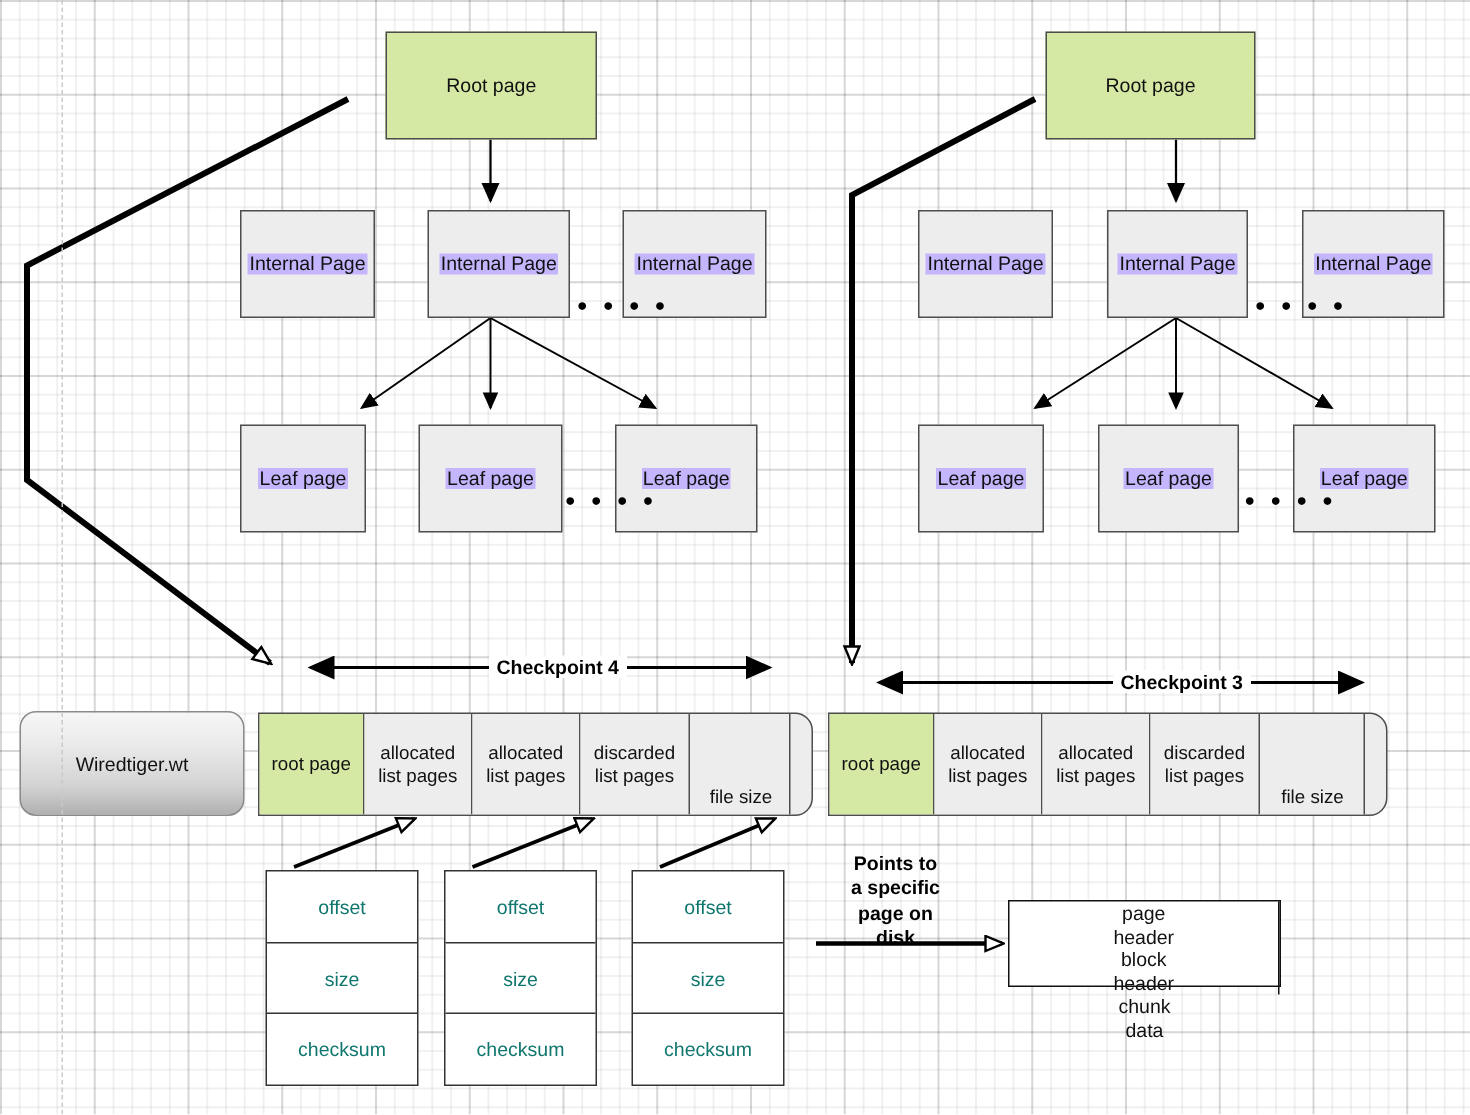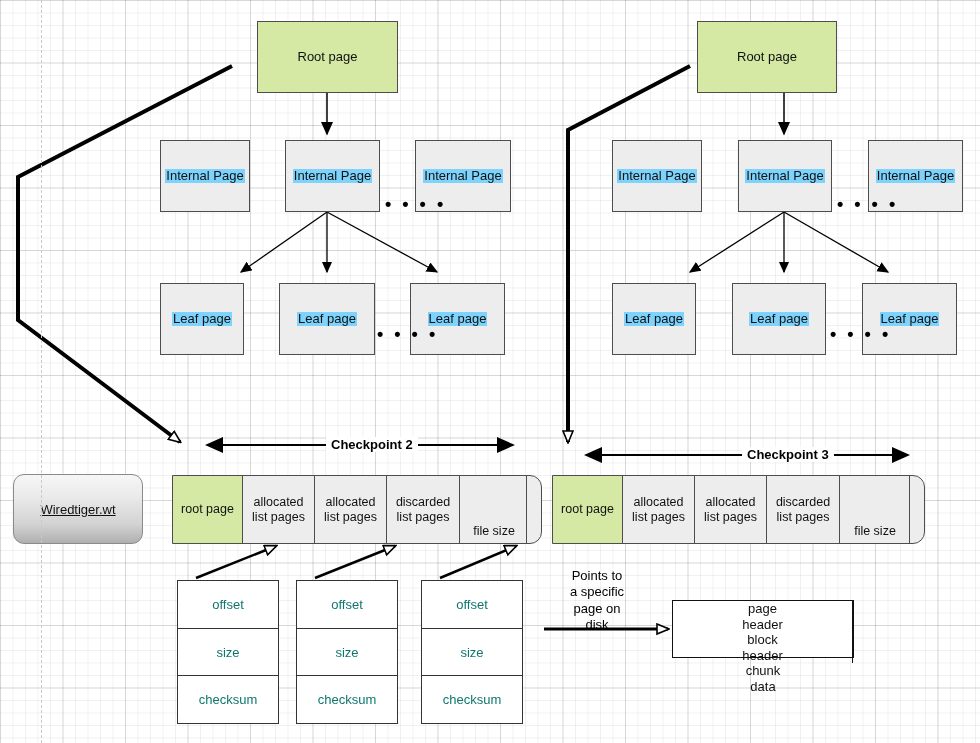--- a/index.html
+++ b/index.html
@@ -92,30 +92,30 @@
   .hdrbox .hcell:last-child{border-right:none;}
   .cklabel{
     position:absolute;
     font-size:13px;font-weight:bold;color:#000;
     background:#ffffff;
     padding:0 5px;
     white-space:nowrap;
   }
   .notelabel{
     position:absolute;
-    font-size:13px;font-weight:normal;color:#000;
+    font-size:13px;font-weight:bold;color:#000;
     text-align:center;line-height:1.25;
     white-space:pre-line;
   }
   .dots{
     position:absolute;
     font-size:18px;font-weight:bold;color:#000;
     letter-spacing:3px;line-height:1;
   }
-  .txtbg{background:#7dd3fc;padding:0 1px;}
+  .txtbg{background:#c4b5fd;padding:0 1px;}
 </style>
 </head>
 <body>
 
 <div id="canvas">
 
   <svg id="svg-layer" viewBox="0 0 980 743" width="980" height="743" xmlns="http://www.w3.org/2000/svg">
     <defs>
       <marker id="arrHead" markerWidth="10" markerHeight="10" refX="8" refY="4" orient="auto" markerUnits="strokeWidth">
         <path d="M0,0 L9,4 L0,8 z" fill="#000000"></path>
@@ -208,24 +208,24 @@
     <span class="txtbg">Leaf page</span>
   </div>
   <div class="node grey" style="left:732px;top:283px;width:94px;height:72px;">
     <span class="txtbg">Leaf page</span>
   </div>
   <div class="node grey" style="left:862px;top:283px;width:95px;height:72px;">
     <span class="txtbg">Leaf page</span>
   </div>
   <div class="dots" style="left:830px;top:325px;">• • • •</div>
 
-  <div class="cklabel" style="left:326px;top:437px;">Checkpoint 2</div>
+  <div class="cklabel" style="left:326px;top:437px;">Checkpoint 4</div>
   <div class="cklabel" style="left:742px;top:447px;">Checkpoint 3</div>
 
-  <div class="wtbox" style="left:13px;top:474px;width:130px;height:70px;text-decoration:underline;">
+  <div class="wtbox" style="left:13px;top:474px;width:150px;height:70px;">
     <span>Wiredtiger.wt</span>
   </div>
 
   <div class="ckbar" style="left:172px;top:475px;width:370px;height:69px;">
     <div class="ckcells" style="width:355px;">
       <div class="ckcell green" style="width:70px;">
           <span>root page</span>
         </div>
       <div class="ckcell" style="width:72px;white-space:pre-line;"><span>allocated
 list pages</span></div>

